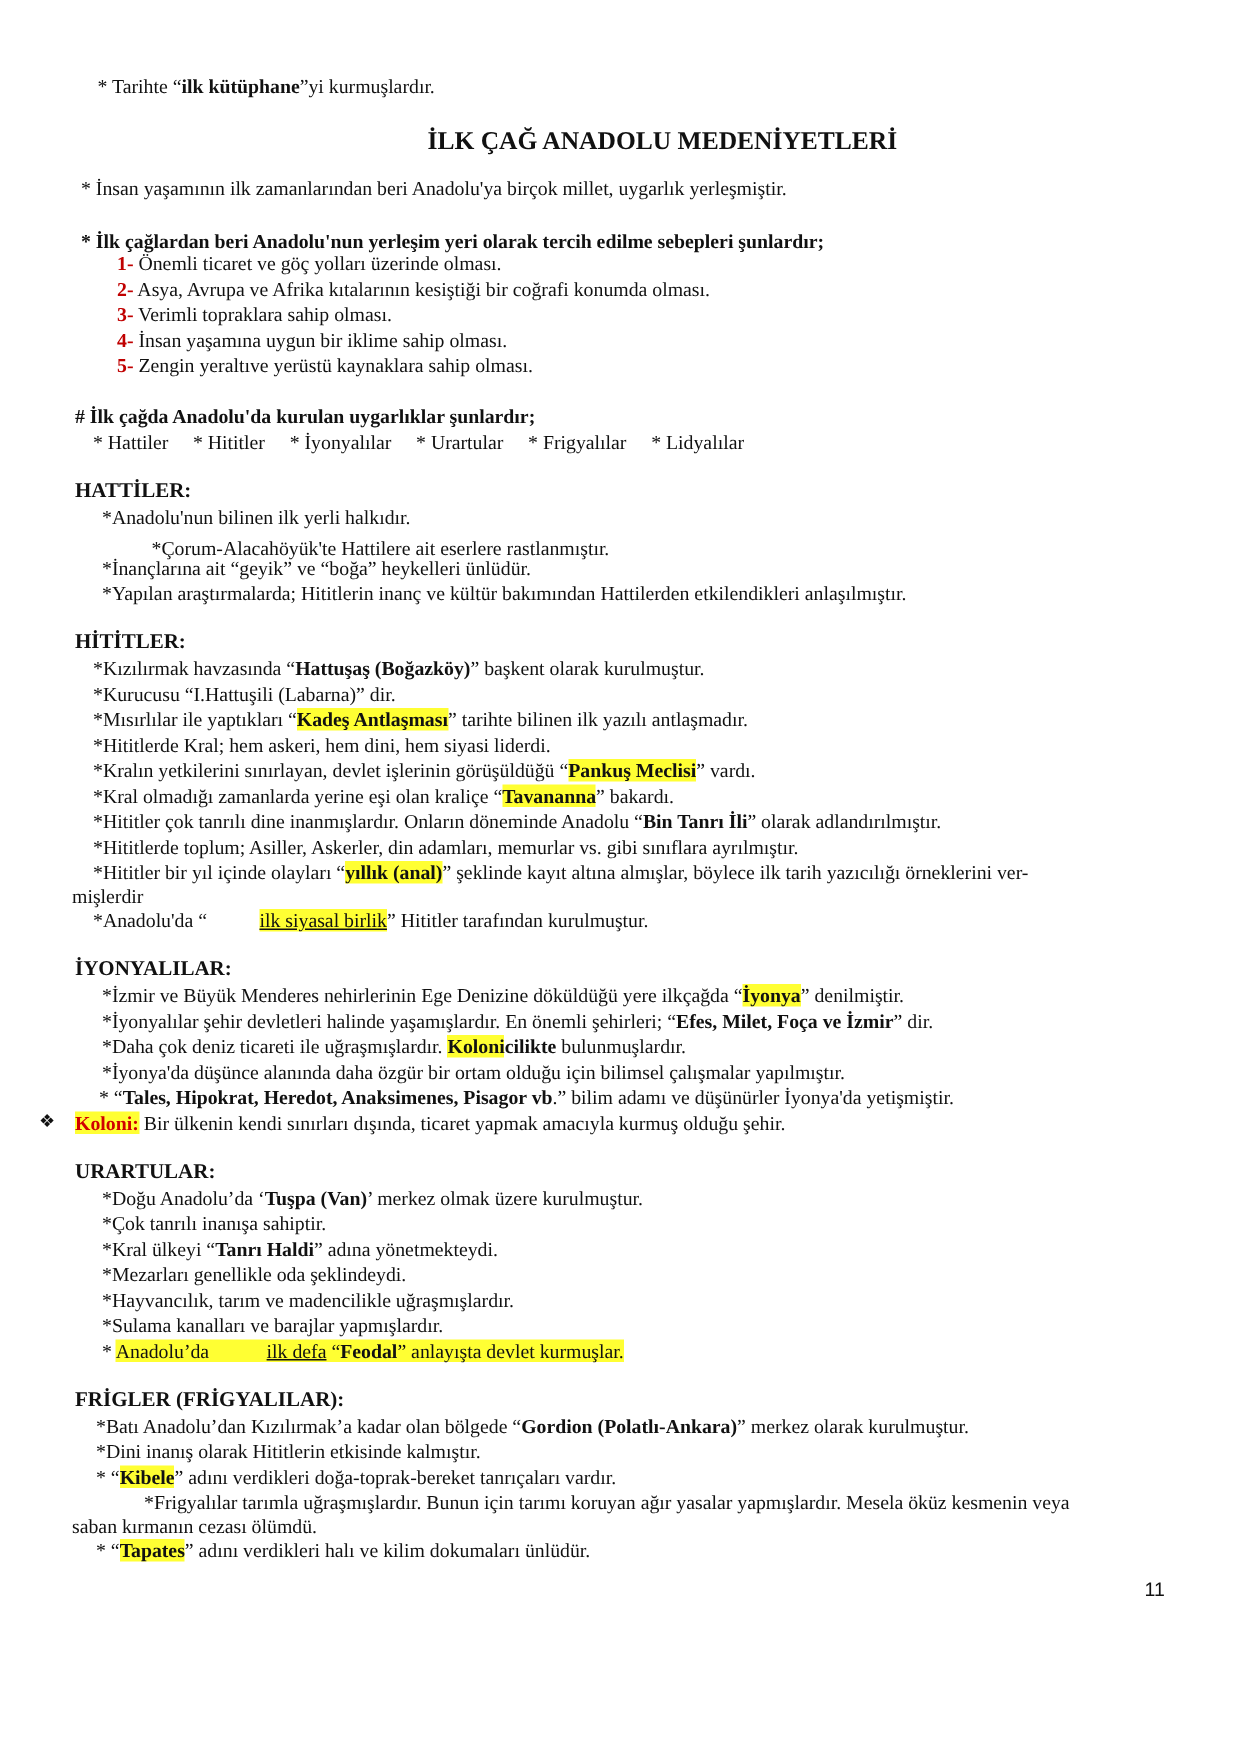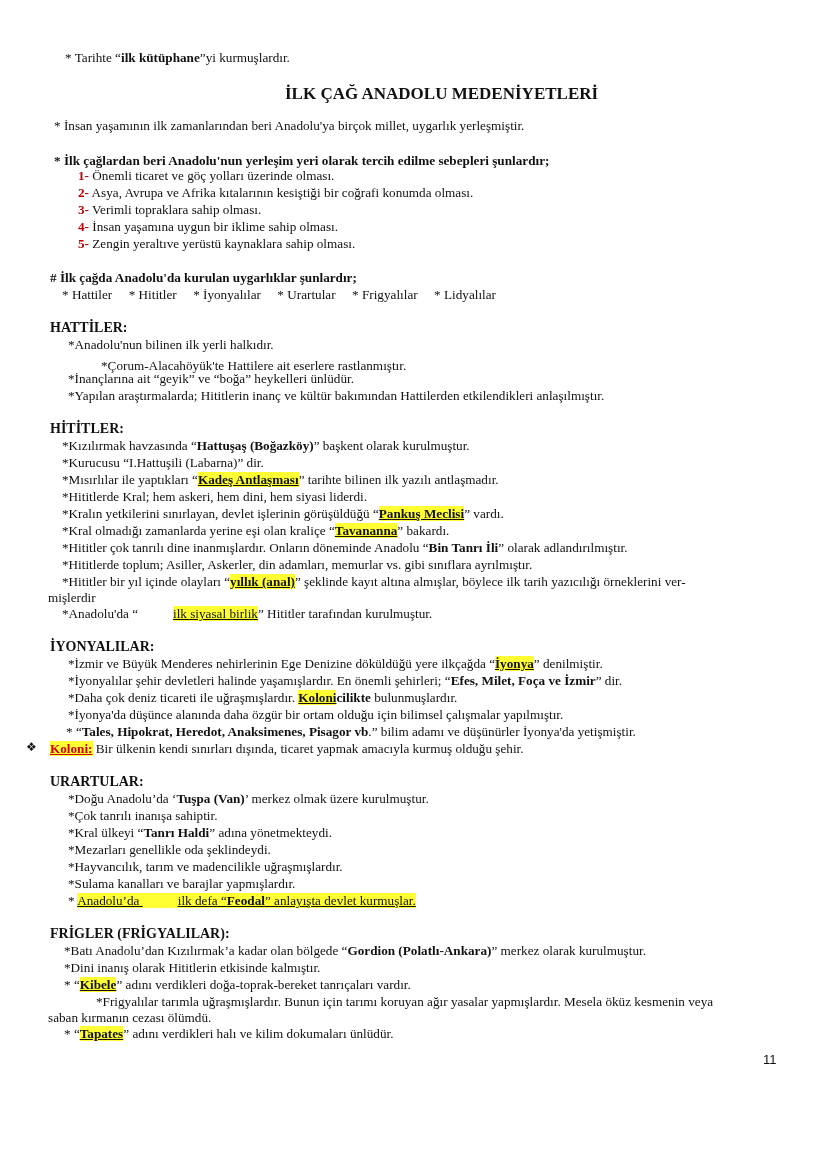--- a/index.html
+++ b/index.html
@@ -1,20 +1,20 @@
 <!DOCTYPE html>
 <html><head>
 <meta charset="utf-8">
 <style>
   html, body { margin: 0; padding: 0; background: #ffffff; }
   body { width: 828px; height: 1171px; position: relative; overflow: hidden;
          font-family: "Liberation Serif", serif; color: #111; font-size: 13.2px; }
   .line { position: absolute; white-space: nowrap; line-height: 16px; }
   b { font-weight: bold; }
-  .hl { background: #ffff33; text-decoration: underline; }
+  .hl { background: #ffff33; }
   .red { color: #c00000; font-weight: bold; }
   .u { text-decoration: underline; margin-left: 35px; }
   .title { font-weight: bold; font-size: 17px; }
   .h { font-weight: bold; font-size: 14px; }
   .pageno { position: absolute; font-family: "Liberation Sans", sans-serif; font-size: 13px; }
   .diamond { position: absolute; font-family: "DejaVu Sans", sans-serif; font-size: 12px; }
 </style>
 </head>
 <body>
 

